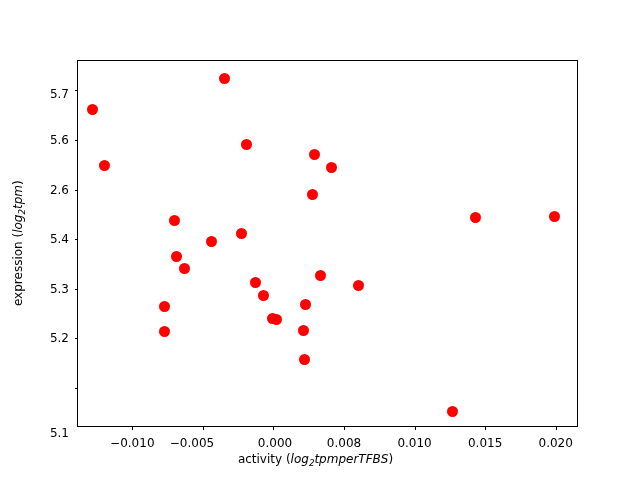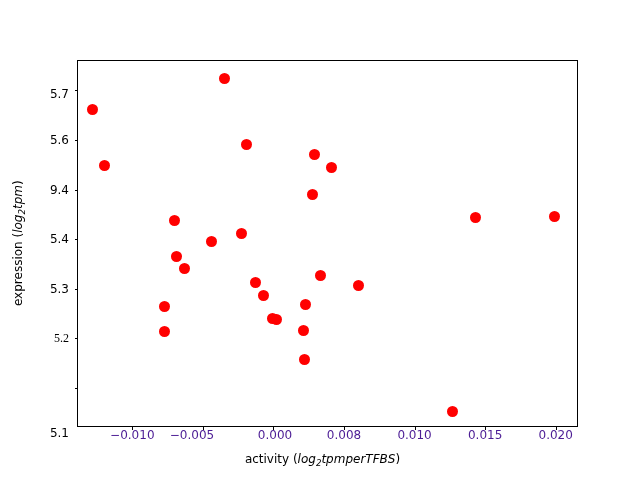--- a/index.html
+++ b/index.html
@@ -66,39 +66,39 @@
   .ytick {
     position: absolute;
     left: -3.5px;
     height: 0;
     width: 3.5px;
     border-top: 1.1px solid #000000;
   }
   .xticklabel {
     position: absolute;
     top: 100%;
-    margin-top: 2px;
+    margin-top: 10px;
     transform: translateX(-50%);
     font-size: 12px;
-    color: #4c1d95;
+    color: #000000;
     white-space: nowrap;
   }
   .yticklabel {
     position: absolute;
     left: -9px;
     transform: translate(-100%, -50%);
     font-size: 12px;
     color: #000000;
     white-space: nowrap;
   }
 
   
   #xlabel {
     position: absolute;
-    left: 72px;
+    left: 65px;
     width: 501px;
     top: 452px;
     text-align: center;
     font-size: 12px;
     color: #000000;
     white-space: nowrap;
   }
   #ylabel {
     position: absolute;
     left: 10px;
@@ -168,27 +168,27 @@
         <div class="xticklabel" style="left: 336.587px;">0.010</div>
         <div class="xtick" style="left: 407.151px;"></div>
         <div class="xticklabel" style="left: 407.151px;">0.015</div>
         <div class="xtick" style="left: 477.714px;"></div>
         <div class="xticklabel" style="left: 477.714px;">0.020</div>
       </div>
     <div id="yticks-layer">
         <div class="ytick" style="top: 326.635px;"></div>
         <div class="yticklabel" style="top: 326.635px; margin-top: 45px;">5.1</div>
         <div class="ytick" style="top: 277.107px;"></div>
-        <div class="yticklabel" style="top: 277.107px; font-family: Liberation Serif, serif;">5.2</div>
+        <div class="yticklabel" style="top: 277.107px;">5.2</div>
         <div class="ytick" style="top: 227.58px;"></div>
         <div class="yticklabel" style="top: 227.58px;">5.3</div>
         <div class="ytick" style="top: 178.052px;"></div>
         <div class="yticklabel" style="top: 178.052px;">5.4</div>
         <div class="ytick" style="top: 128.524px;"></div>
-        <div class="yticklabel" style="top: 128.524px;">9.4</div>
+        <div class="yticklabel" style="top: 128.524px;">2.6</div>
         <div class="ytick" style="top: 78.9966px;"></div>
         <div class="yticklabel" style="top: 78.9966px;">5.6</div>
         <div class="ytick" style="top: 29.469px;"></div>
         <div class="yticklabel" style="top: 33px;">5.7</div>
       </div>
   </div>
 
   <div id="xlabel">activity (<span class="ital">log<sub>2</sub>tpmperTFBS</span>)</div>
   <div id="ylabel">
       <span>expression (<span class="ital">log<sub>2</sub>tpm</span>)</span>

